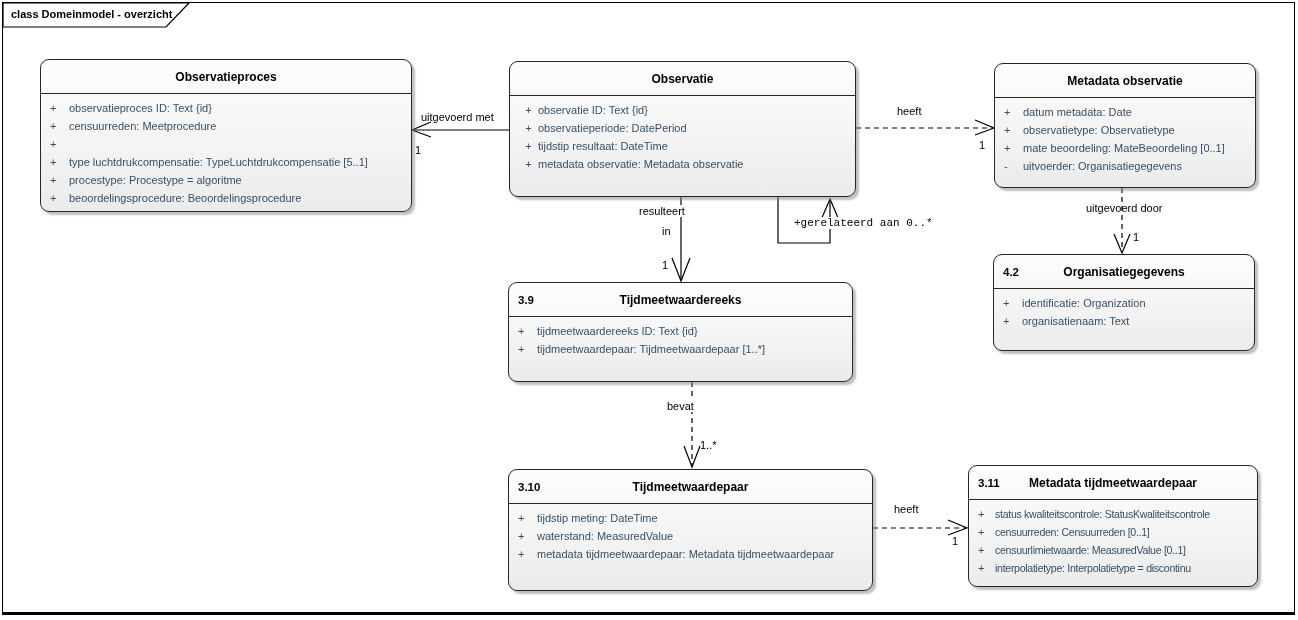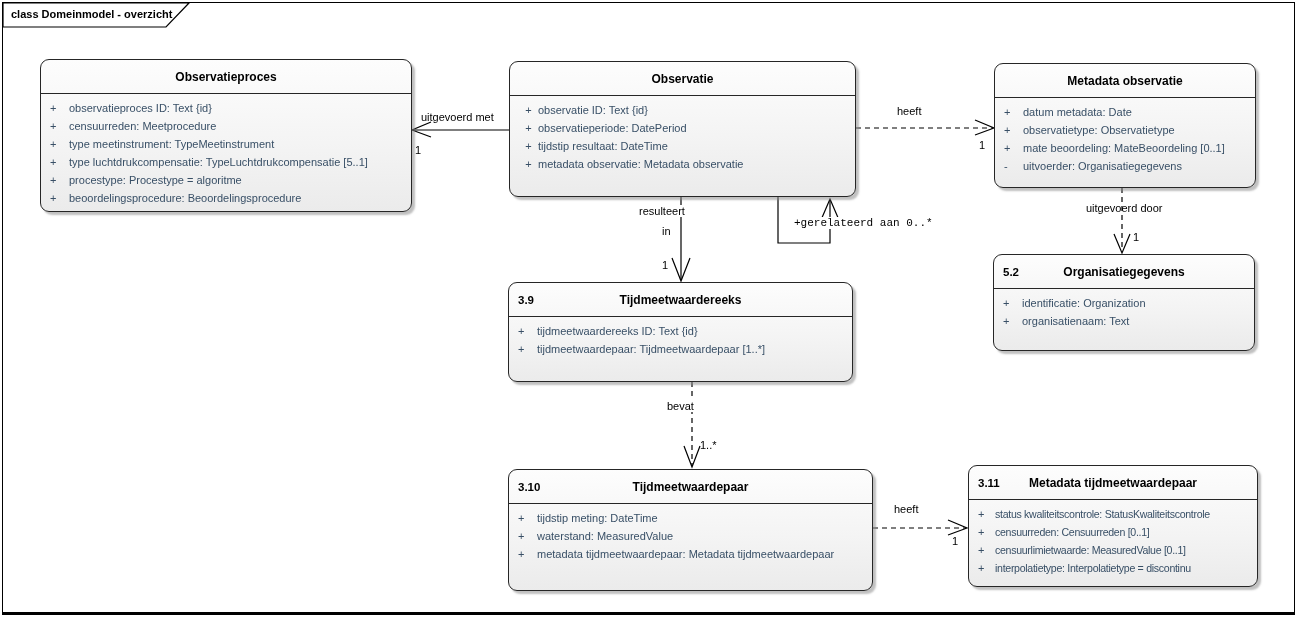--- a/index.html
+++ b/index.html
@@ -102,21 +102,20 @@
       <div class="attr-row">
         <span class="vis">+</span>
         <span class="atext">observatieproces ID: Text {id}</span>
       </div>
       <div class="attr-row">
         <span class="vis">+</span>
         <span class="atext">censuurreden: Meetprocedure</span>
       </div>
       <div class="attr-row">
         <span class="vis">+</span>
-        <span class="atext">type meetinstrument: TypeMeetinstrument</span>
       </div>
       <div class="attr-row">
         <span class="vis">+</span>
         <span class="atext">type luchtdrukcompensatie: TypeLuchtdrukcompensatie [5..1]</span>
       </div>
       <div class="attr-row">
         <span class="vis">+</span>
         <span class="atext">procestype: Procestype = algoritme</span>
       </div>
       <div class="attr-row">
@@ -169,21 +168,21 @@
       </div>
       <div class="attr-row">
         <span class="vis">-</span>
         <span class="atext">uitvoerder: Organisatiegegevens</span>
       </div>
     </div>
 </div>
 
 <div class="uml-class" style="left:993px;top:254px;width:262px;height:97px;">
   <div class="uml-header">
-    <span class="uml-number">5.2</span>
+    <span class="uml-number">4.2</span>
     <span class="uml-title">Organisatiegegevens</span>
   </div>
   <div class="uml-attrs">
       <div class="attr-row">
         <span class="vis">+</span>
         <span class="atext">identificatie: Organization</span>
       </div>
       <div class="attr-row">
         <span class="vis">+</span>
         <span class="atext">organisatienaam: Text</span>

